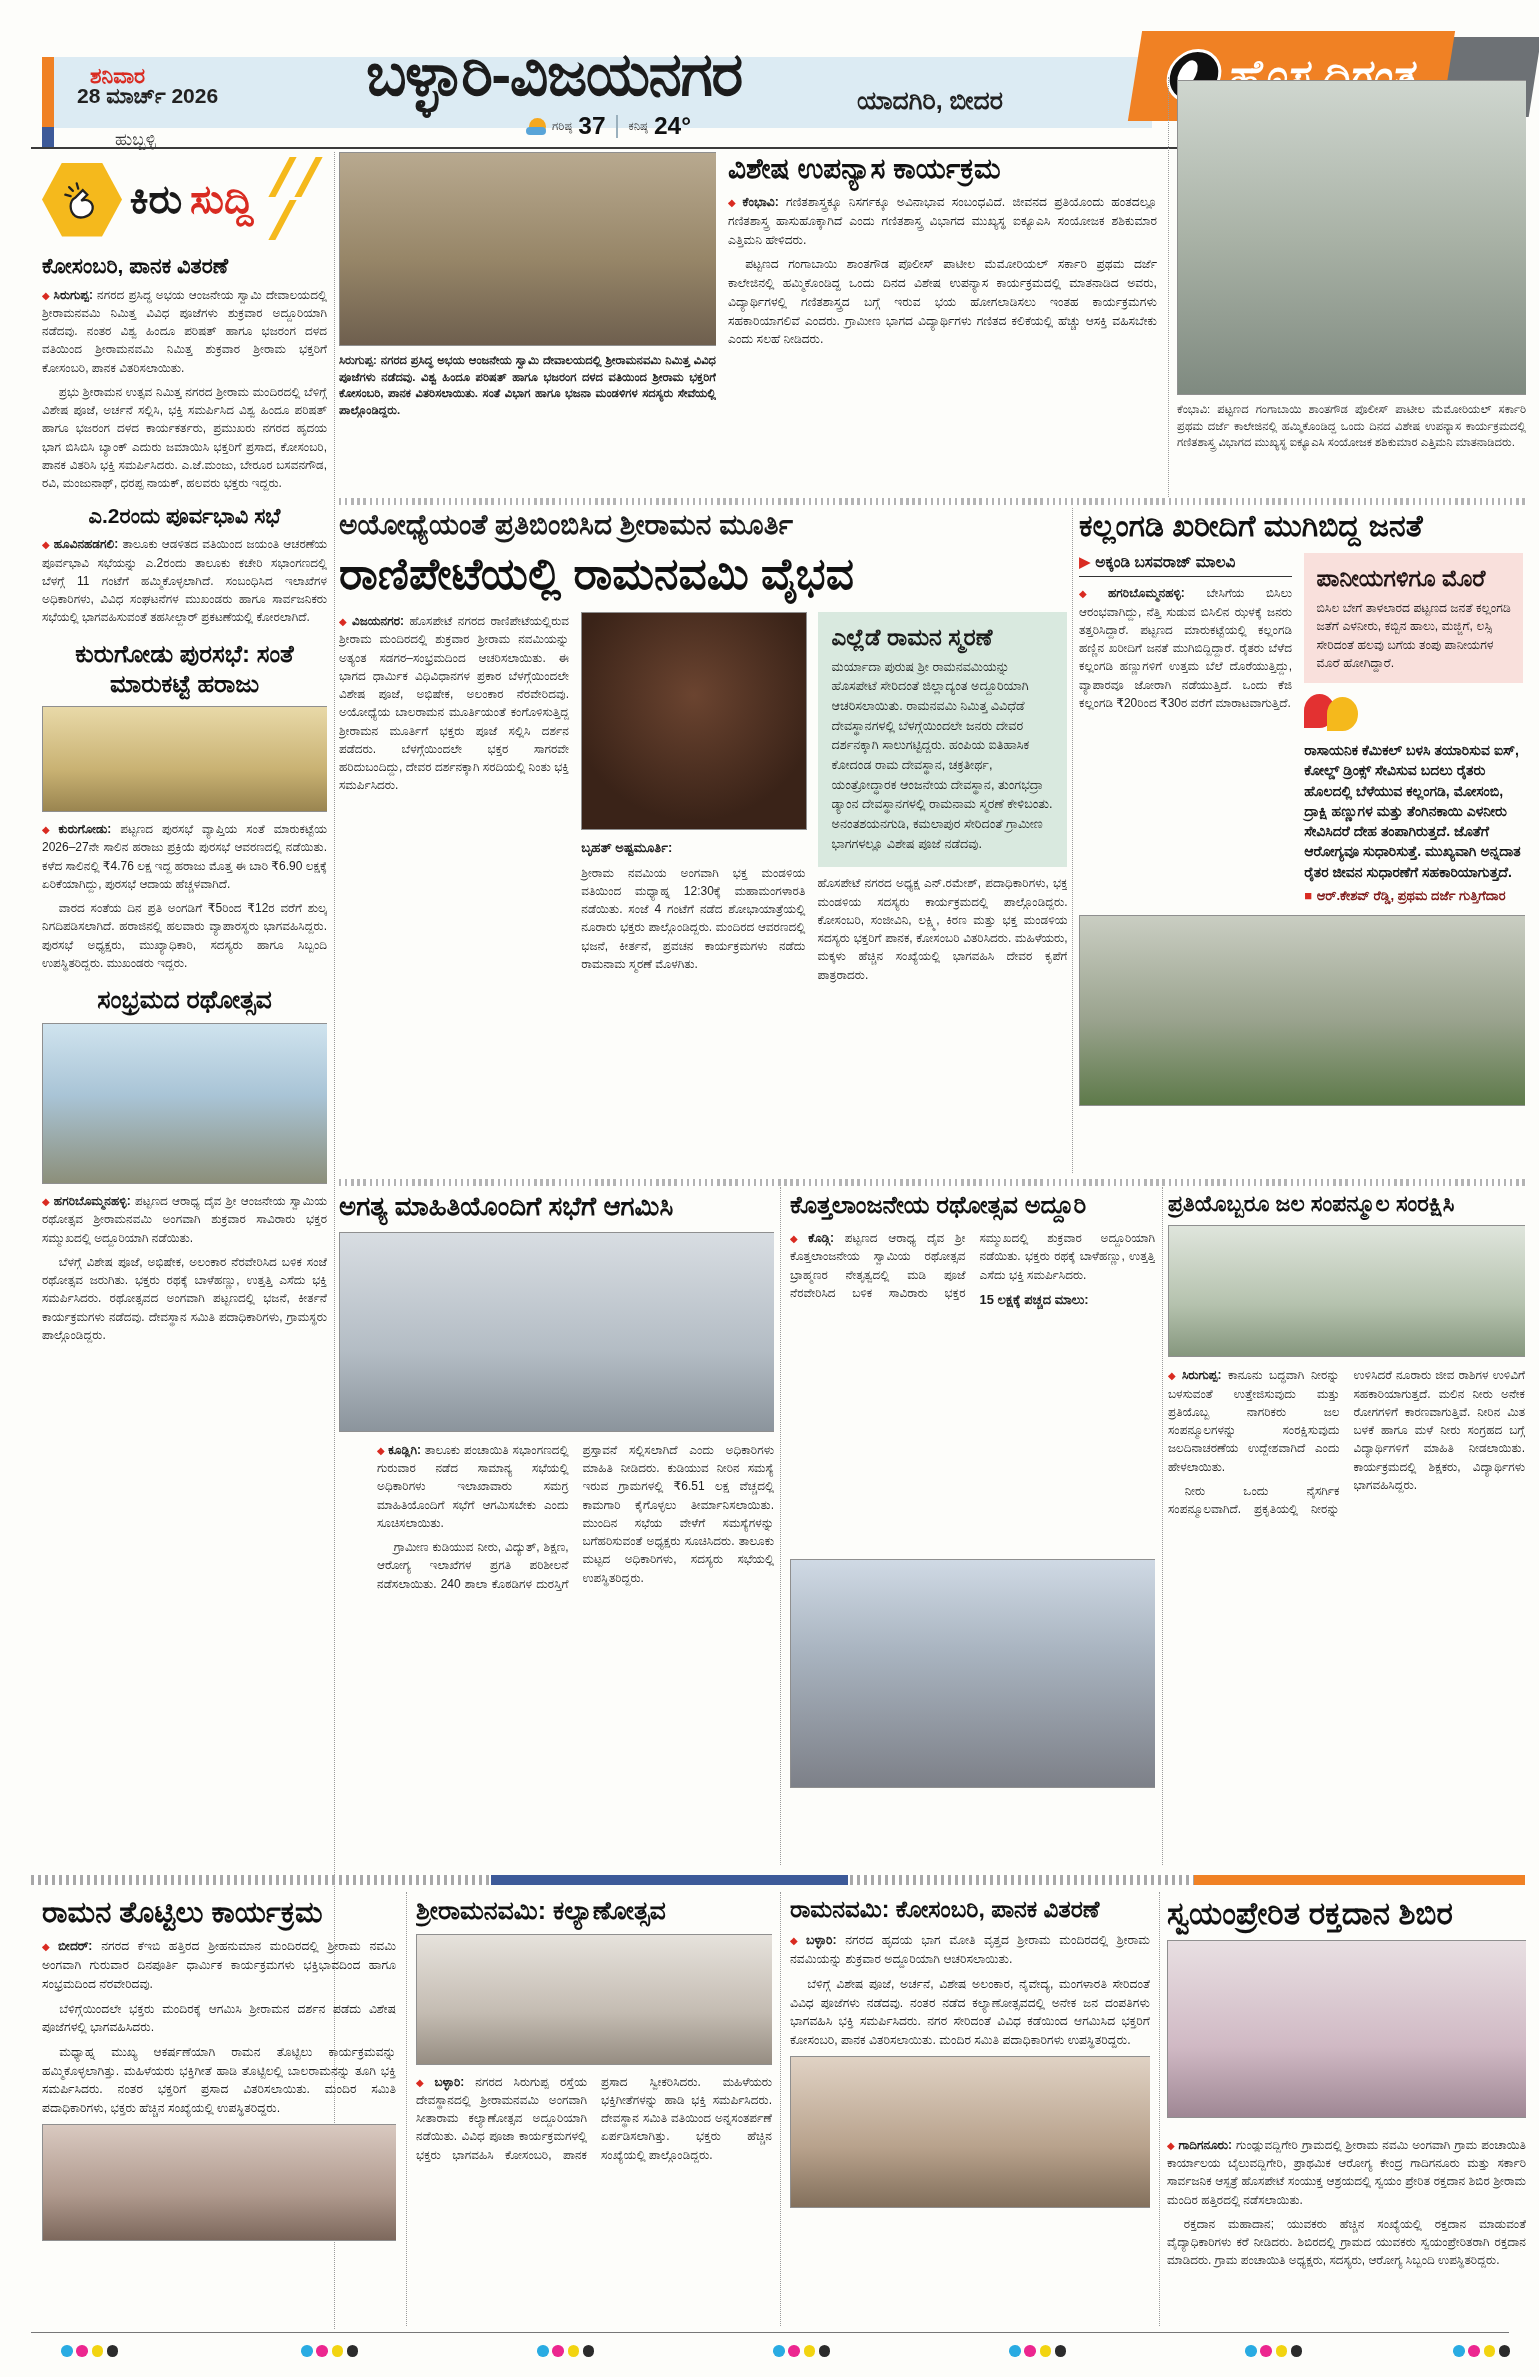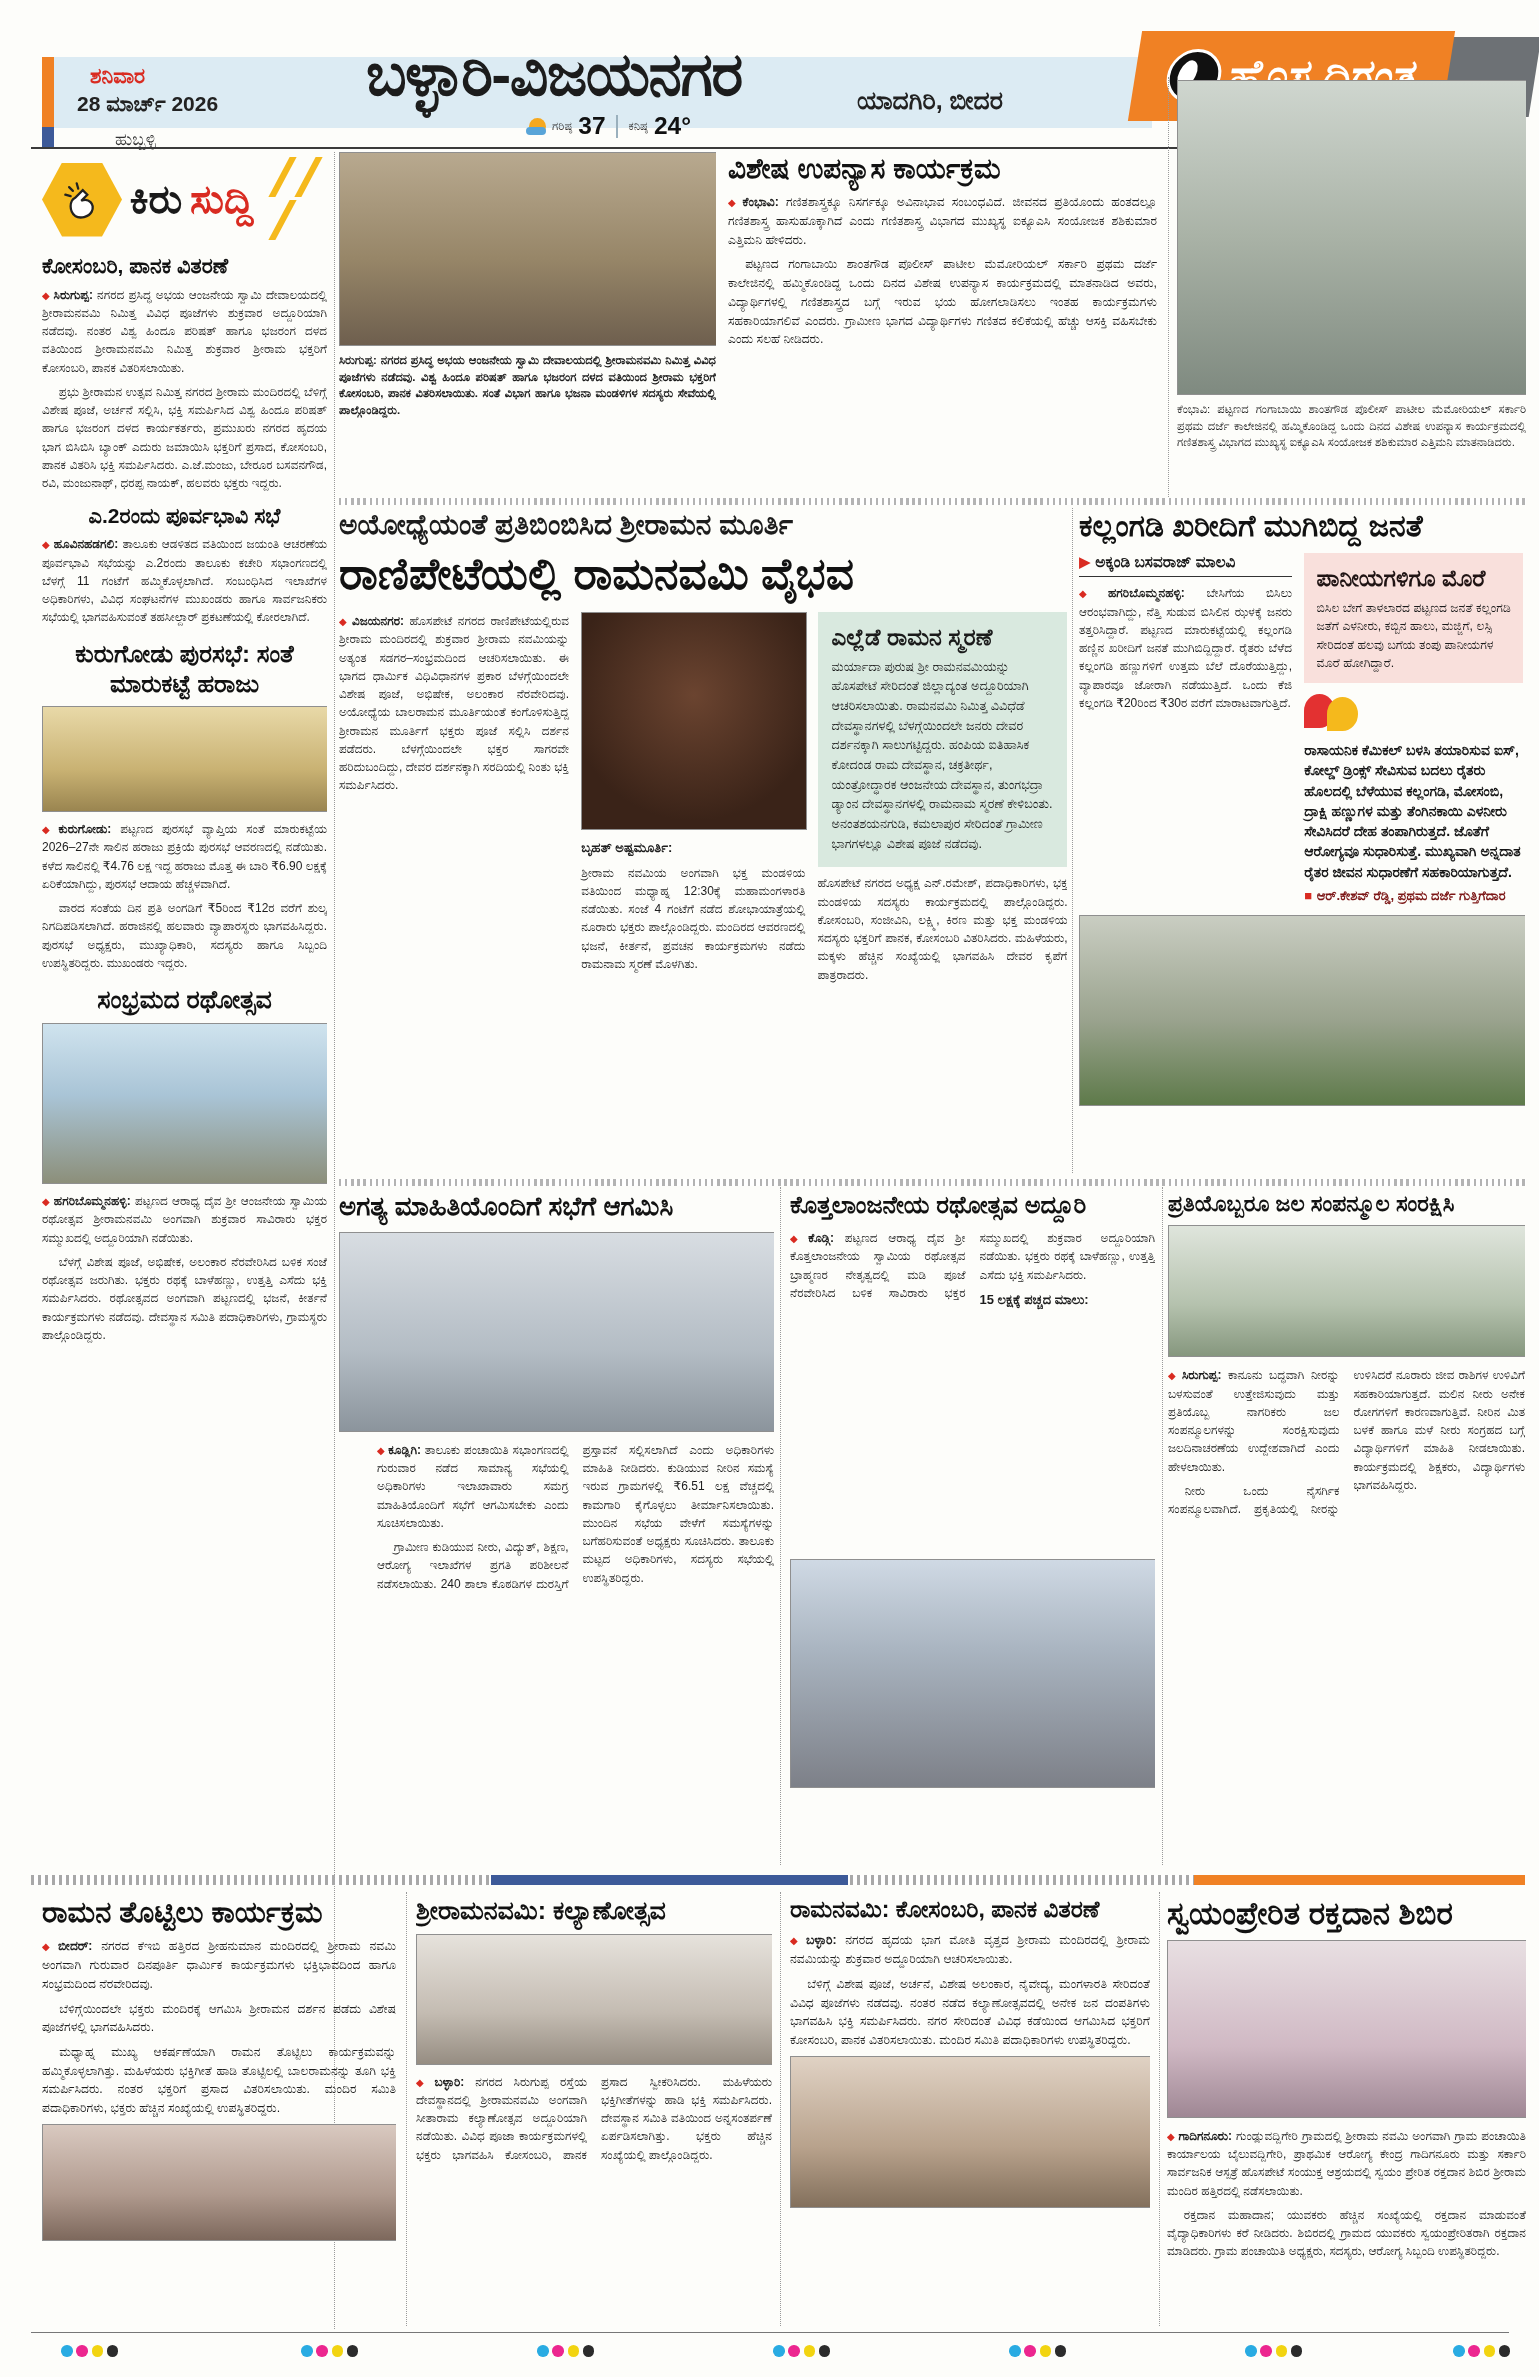--- a/index.html
+++ b/index.html
@@ -3,21 +3,21 @@
 <meta charset="utf-8">
 <style>
   html,body{margin:0;padding:0;background:#e9e9e6;}
   .page{position:relative;width:1539px;height:2377px;background:#fdfdfa;margin:0 auto;
         font-family:"Liberation Sans","DejaVu Sans",sans-serif;color:#1a1a1a;overflow:hidden;}
   
   .hdr-band{position:absolute;left:42px;top:57px;width:1110px;height:71px;background:var(--band_blue);}
   .hdr-orange{position:absolute;left:42px;top:57px;width:11.5px;height:71px;background:var(--accent_orange);}
   .hdr-navy{position:absolute;left:42px;top:127px;width:11.5px;height:20px;background:var(--navy);}
   .day{position:absolute;left:90px;top:64px;font-size:21px;font-weight:bold;color:var(--accent_red);}
-  .date{position:absolute;left:77px;top:92px;font-size:21px;font-weight:bold;color:#222;}
+  .date{position:absolute;left:77px;top:84px;font-size:21px;font-weight:bold;color:#222;}
   .edition{position:absolute;left:115px;top:130px;font-size:17px;color:#333;}
   .masthead{position:absolute;left:366px;top:40px;font-size:60px;font-weight:900;letter-spacing:-1.5px;color:#1c1c1c;white-space:nowrap;}
   .region{position:absolute;left:857px;top:86px;font-size:25px;font-weight:900;color:#222;white-space:nowrap;}
   .weather{position:absolute;left:529px;top:112px;display:flex;align-items:center;gap:6.1px;}
   .sun{width:17px;height:17px;border-radius:50%;background:#f6a81e;position:relative;}
   .cloud{position:absolute;left:-3.1px;top:9.2px;width:20px;height:8.4px;border-radius:6.1px;background:#58a4d8;}
   .wlabel{font-size:11.5px;color:#333;}
   .wnum{font-size:24.5px;font-weight:900;color:#111;}
   .wsep{width:1.5px;height:23px;background:#9ab0bd;margin:0 4.6px;}
   .logo-gray{position:absolute;left:1144px;top:37px;width:391px;height:80px;background:#6d7175;transform:skewX(-9deg);}
@@ -296,21 +296,21 @@
     <div class="body-t" style="margin-top:7.7px;font-size:12.3px;">
       <p class="noind"><span class="diamond">◆</span><span class="dateline">ಬಳ್ಳಾರಿ:</span> <span>ನಗರದ ಹೃದಯ ಭಾಗ ಮೋತಿ ವೃತ್ತದ ಶ್ರೀರಾಮ ಮಂದಿರದಲ್ಲಿ ಶ್ರೀರಾಮ ನವಮಿಯನ್ನು ಶುಕ್ರವಾರ ಅದ್ದೂರಿಯಾಗಿ ಆಚರಿಸಲಾಯಿತು.</span></p>
       <p>ಬೆಳಿಗ್ಗೆ ವಿಶೇಷ ಪೂಜೆ, ಅರ್ಚನೆ, ವಿಶೇಷ ಅಲಂಕಾರ, ನೈವೇದ್ಯ, ಮಂಗಳಾರತಿ ಸೇರಿದಂತೆ ವಿವಿಧ ಪೂಜೆಗಳು ನಡೆದವು. ನಂತರ ನಡೆದ ಕಲ್ಯಾಣೋತ್ಸವದಲ್ಲಿ ಅನೇಕ ಜನ ದಂಪತಿಗಳು ಭಾಗವಹಿಸಿ ಭಕ್ತಿ ಸಮರ್ಪಿಸಿದರು. ನಗರ ಸೇರಿದಂತೆ ವಿವಿಧ ಕಡೆಯಿಂದ ಆಗಮಿಸಿದ ಭಕ್ತರಿಗೆ ಕೋಸಂಬರಿ, ಪಾನಕ ವಿತರಿಸಲಾಯಿತು. ಮಂದಿರ ಸಮಿತಿ ಪದಾಧಿಕಾರಿಗಳು ಉಪಸ್ಥಿತರಿದ್ದರು.</p>
     </div>
     <div class="photo" style="height:150px;background:linear-gradient(180deg,#e0d2c4,#b8a28c 60%,#83705c);"></div>
   </div>
 
   <div class="col" style="left:1167px;top:1895px;width:359px;height:431px;">
     <div class="h-lg" style="font-size:31px;">ಸ್ವಯಂಪ್ರೇರಿತ ರಕ್ತದಾನ ಶಿಬಿರ</div>
     <div class="photo" style="height:176px;margin-top:7.7px;background:linear-gradient(180deg,#e8dfe2,#d0b9c4 60%,#9f8794);"></div>
-    <div class="body-t" style="margin-top:9px;">
+    <div class="body-t" style="margin-top:18px;">
       <p class="noind"><span class="diamond">◆</span><span class="dateline">ಗಾದಿಗನೂರು:</span> <span>ಗುಂಡ್ಲುವದ್ದಿಗೇರಿ ಗ್ರಾಮದಲ್ಲಿ ಶ್ರೀರಾಮ ನವಮಿ ಅಂಗವಾಗಿ ಗ್ರಾಮ ಪಂಚಾಯಿತಿ ಕಾರ್ಯಾಲಯ ಬೈಲುವದ್ದಿಗೇರಿ, ಪ್ರಾಥಮಿಕ ಆರೋಗ್ಯ ಕೇಂದ್ರ ಗಾದಿಗನೂರು ಮತ್ತು ಸರ್ಕಾರಿ ಸಾರ್ವಜನಿಕ ಆಸ್ಪತ್ರೆ ಹೊಸಪೇಟೆ ಸಂಯುಕ್ತ ಆಶ್ರಯದಲ್ಲಿ ಸ್ವಯಂ ಪ್ರೇರಿತ ರಕ್ತದಾನ ಶಿಬಿರ ಶ್ರೀರಾಮ ಮಂದಿರ ಹತ್ತಿರದಲ್ಲಿ ನಡೆಸಲಾಯಿತು.</span></p>
       <p>ರಕ್ತದಾನ ಮಹಾದಾನ; ಯುವಕರು ಹೆಚ್ಚಿನ ಸಂಖ್ಯೆಯಲ್ಲಿ ರಕ್ತದಾನ ಮಾಡುವಂತೆ ವೈದ್ಯಾಧಿಕಾರಿಗಳು ಕರೆ ನೀಡಿದರು. ಶಿಬಿರದಲ್ಲಿ ಗ್ರಾಮದ ಯುವಕರು ಸ್ವಯಂಪ್ರೇರಿತರಾಗಿ ರಕ್ತದಾನ ಮಾಡಿದರು. ಗ್ರಾಮ ಪಂಚಾಯಿತಿ ಅಧ್ಯಕ್ಷರು, ಸದಸ್ಯರು, ಆರೋಗ್ಯ ಸಿಬ್ಬಂದಿ ಉಪಸ್ಥಿತರಿದ್ದರು.</p>
     </div>
   </div>
 
   <div class="foot-rule"></div>
   <div class="dots" style="left:61px;">
       <span class="dot c"></span>
       <span class="dot m"></span>
       <span class="dot y"></span>

